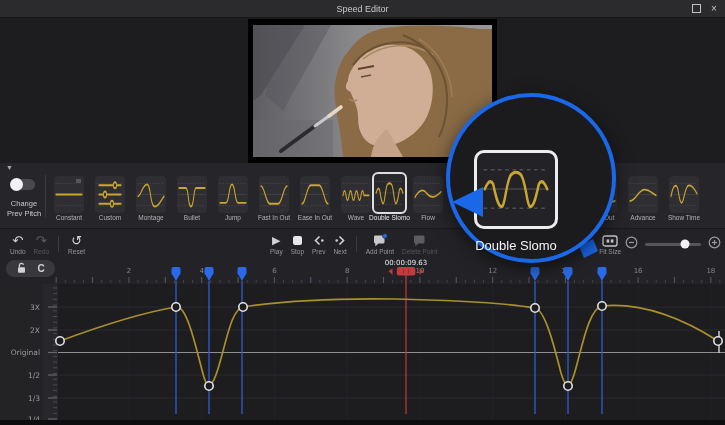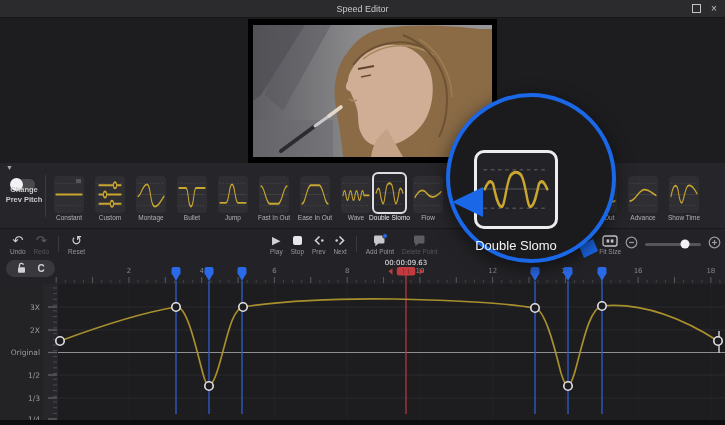--- a/index.html
+++ b/index.html
@@ -19,21 +19,21 @@
   
   .preview{position:absolute;left:0;top:18px;width:725px;height:145px;background:#1d1d20;}
   .video-frame{position:absolute;left:248px;top:1px;width:249px;height:144px;background:#010102;}
   .video-frame svg{position:absolute;left:5px;top:6px;}
 
   
   .preset-row{position:absolute;left:0;top:163px;width:725px;height:65px;background:#26262a;}
   .collapse-tri{position:absolute;left:6px;top:1px;font-size:7px;color:#a8a8ab;}
   .toggle{position:absolute;left:11px;top:16px;width:24px;height:11px;background:#4a4a4e;border-radius:6px;}
   .knob{position:absolute;left:-1px;top:-1px;width:13px;height:13px;background:#f2f2f4;border-radius:50%;}
-  .pitch-label{position:absolute;left:0;top:22px;width:48px;text-align:center;font-size:7.5px;line-height:10px;color:#c9c9cc;font-weight:bold;}
+  .pitch-label{position:absolute;left:0;top:36px;width:48px;text-align:center;font-size:7.5px;line-height:10px;color:#c9c9cc;}
   .vdiv{position:absolute;left:45px;top:12px;width:1px;height:42px;background:#3c3c40;}
   .preset-card{position:absolute;top:13px;width:30px;height:37px;background:#2f2f33;border-radius:4px;}
   .preset-card.selected{top:9px;width:35px;height:42px;background:#29292d;border:2px solid #dedee0;border-radius:6px;box-sizing:border-box;}
   .preset-card svg{position:absolute;left:0;top:0;width:100%;height:100%;}
   .preset-label{position:absolute;top:51px;width:60px;text-align:center;font-size:6.5px;color:#b2b2b6;white-space:nowrap;}
   .preset-label.sel{color:#e6e6e9;}
   .badge{position:absolute;right:3px;top:3px;width:5px;height:4px;background:#55555a;}
 
   
   .toolbar{position:absolute;left:0;top:228px;width:725px;height:30px;background:#232327;border-top:1px solid #19191b;box-sizing:content-box;}

